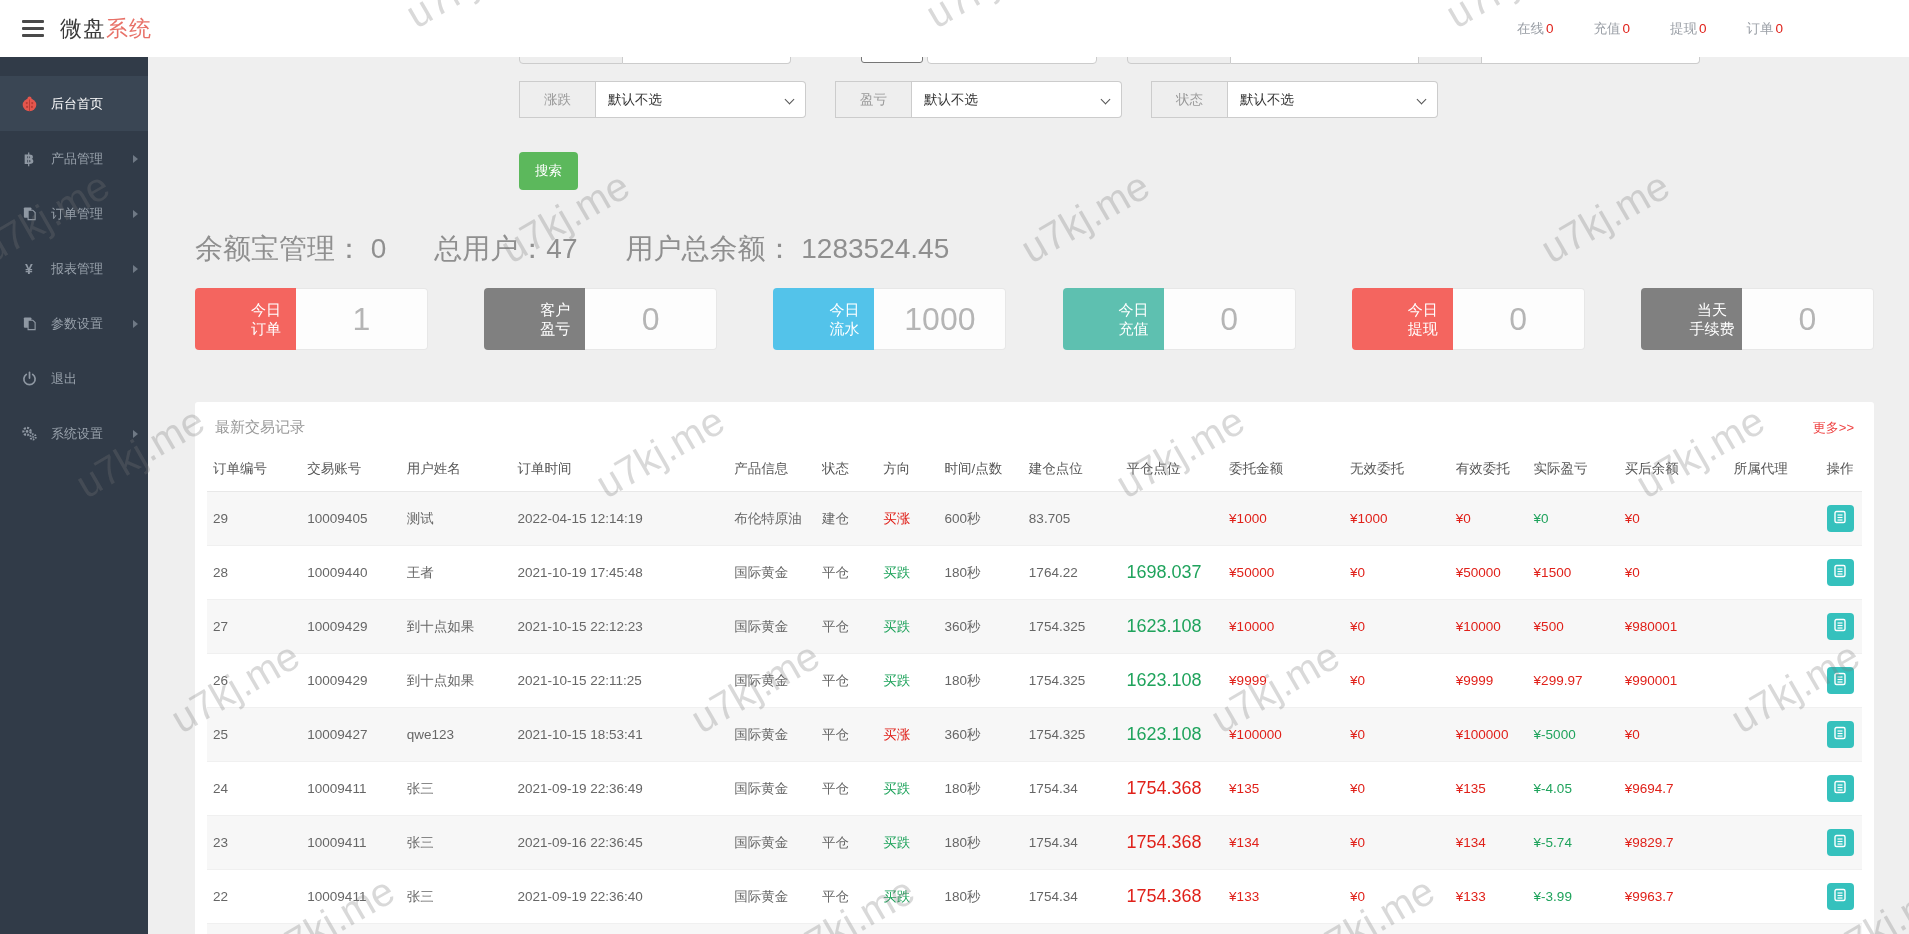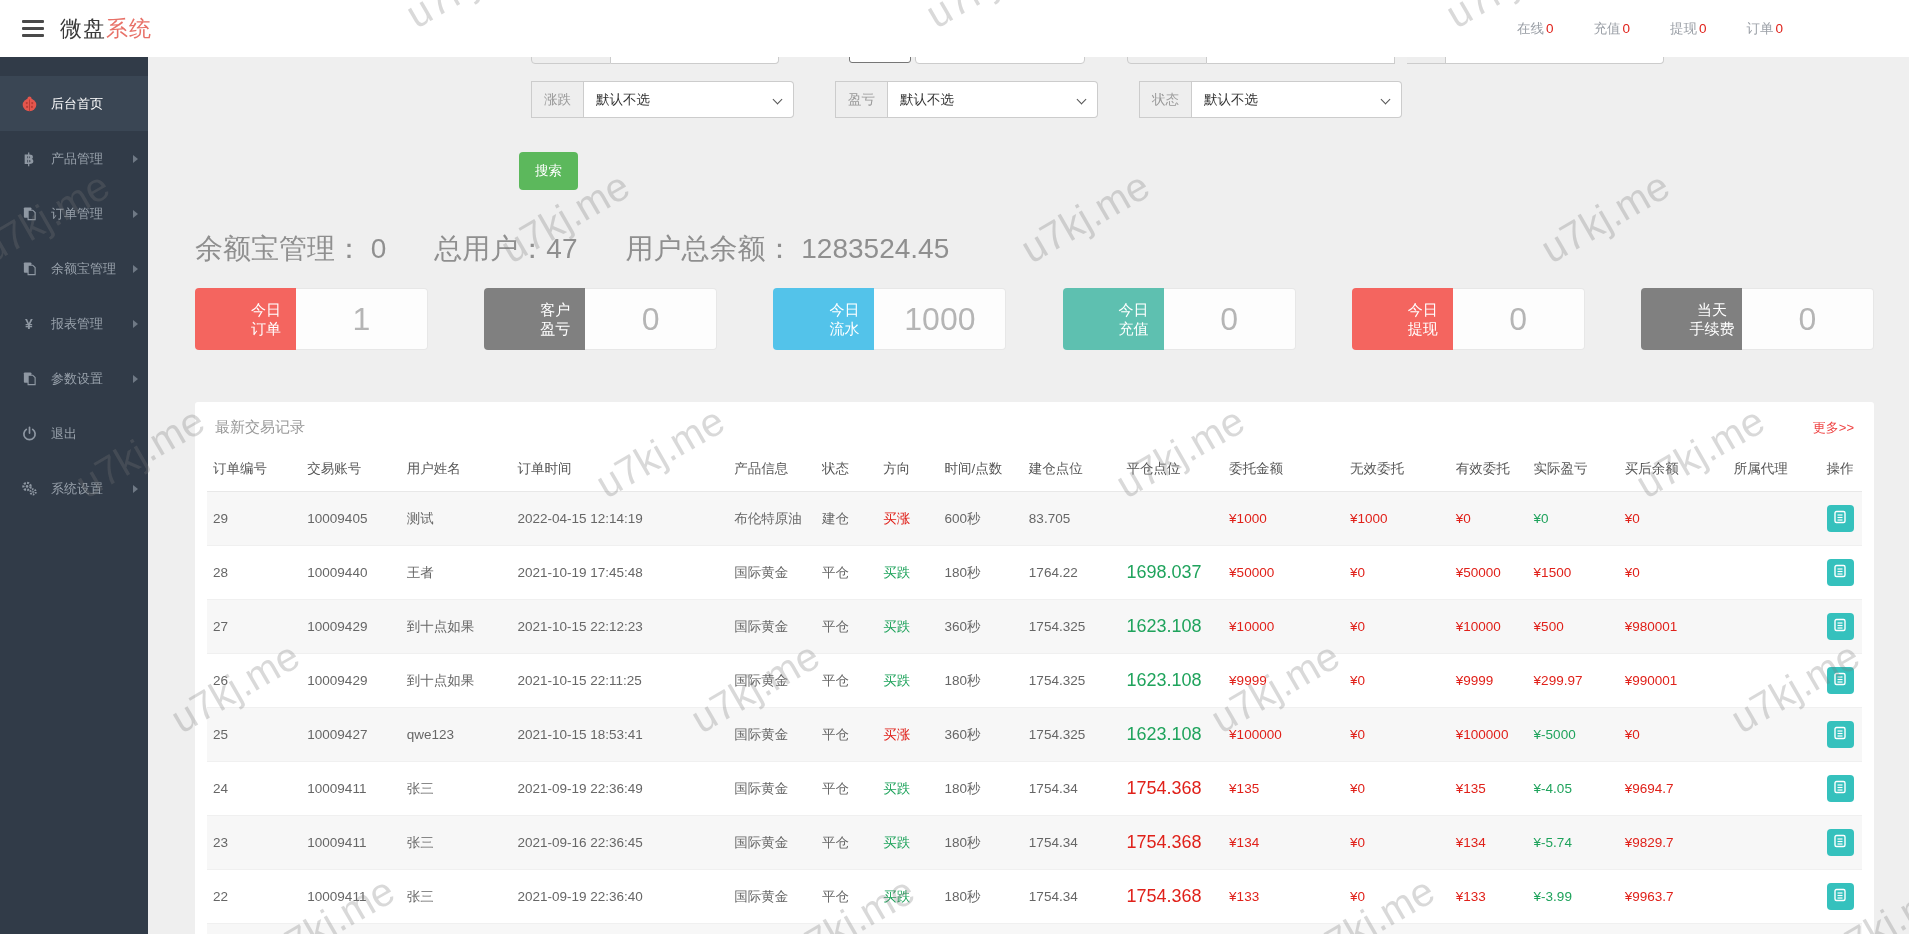--- a/index.html
+++ b/index.html
@@ -29,21 +29,21 @@
   .chev { margin-left:auto; width:0; height:0; border-left:5px solid #6f7985;
     border-top:4px solid transparent; border-bottom:4px solid transparent; }
   
   main { margin-left:148px; padding:0 35px 0 47px; position:relative; }
   
   .filters { padding-top:27px; }
   .f-row { display:flex; align-items:center; margin-left:324px; }
   .f-row + .f-row { margin-top:17px; }
   .igroup { display:inline-flex; }
   .addon { background:#eee; border:1px solid #ccc; color:#999; height:37px; line-height:35px;
-    padding:0 12px; font-size:13.5px; white-space:nowrap;margin-left:12px; }
+    padding:0 24px; font-size:13.5px; white-space:nowrap; }
   .igroup .addon:first-child { border-radius:4px 0 0 4px; }
   .igroup input { border:1px solid #ccc; border-left:none; height:37px; padding:0 10px;
     font-size:13.5px; color:#333; border-radius:0 4px 4px 0; outline:none; }
   .igroup input.mid { border-radius:0; }
   .igroup .addon.mid { border-left:none; border-radius:0; }
   input::placeholder { color:#b0b0b0; }
   .native-select { position:relative; height:34px; line-height:32px; border:1px solid #767676;
     border-radius:3px; background:#fff; color:#222; padding:0 24px 0 9px; margin-left:70px;
     cursor:pointer; font-size:13.5px; align-self:center; }
   .native-select .caret { position:absolute; right:8px; top:12px; width:6px; height:6px;
@@ -157,30 +157,20 @@
         <span class="chev"></span>
       </div>
       <div class="side-item">
         <span class="ic">
           <svg viewBox="0 0 16 16" width="15" height="15">
             <rect x="2" y="1.5" width="8" height="11" rx="1" fill="#8f98a3"></rect>
             <path d="M6.5 4.5h5l2.5 2.5v7.5h-7.5z" fill="#313b48" stroke="#8f98a3" stroke-width="1.2"></path>
           </svg>
         </span>
         <span class="lbl">订单管理</span>
-        <span class="chev"></span>
-      </div>
-      <div class="side-item">
-        <span class="ic">
-          <svg viewBox="0 0 16 16" width="15" height="15">
-            <rect x="2" y="1.5" width="8" height="11" rx="1" fill="#8f98a3"></rect>
-            <path d="M6.5 4.5h5l2.5 2.5v7.5h-7.5z" fill="#313b48" stroke="#8f98a3" stroke-width="1.2"></path>
-          </svg>
-        </span>
-        <span class="lbl">余额宝管理</span>
         <span class="chev"></span>
       </div>
       <div class="side-item">
         <span class="ic">
           <span style="font-size:14px;font-weight:bold;color:#8f98a3">¥</span>
         </span>
         <span class="lbl">报表管理</span>
         <span class="chev"></span>
       </div>
       <div class="side-item">

